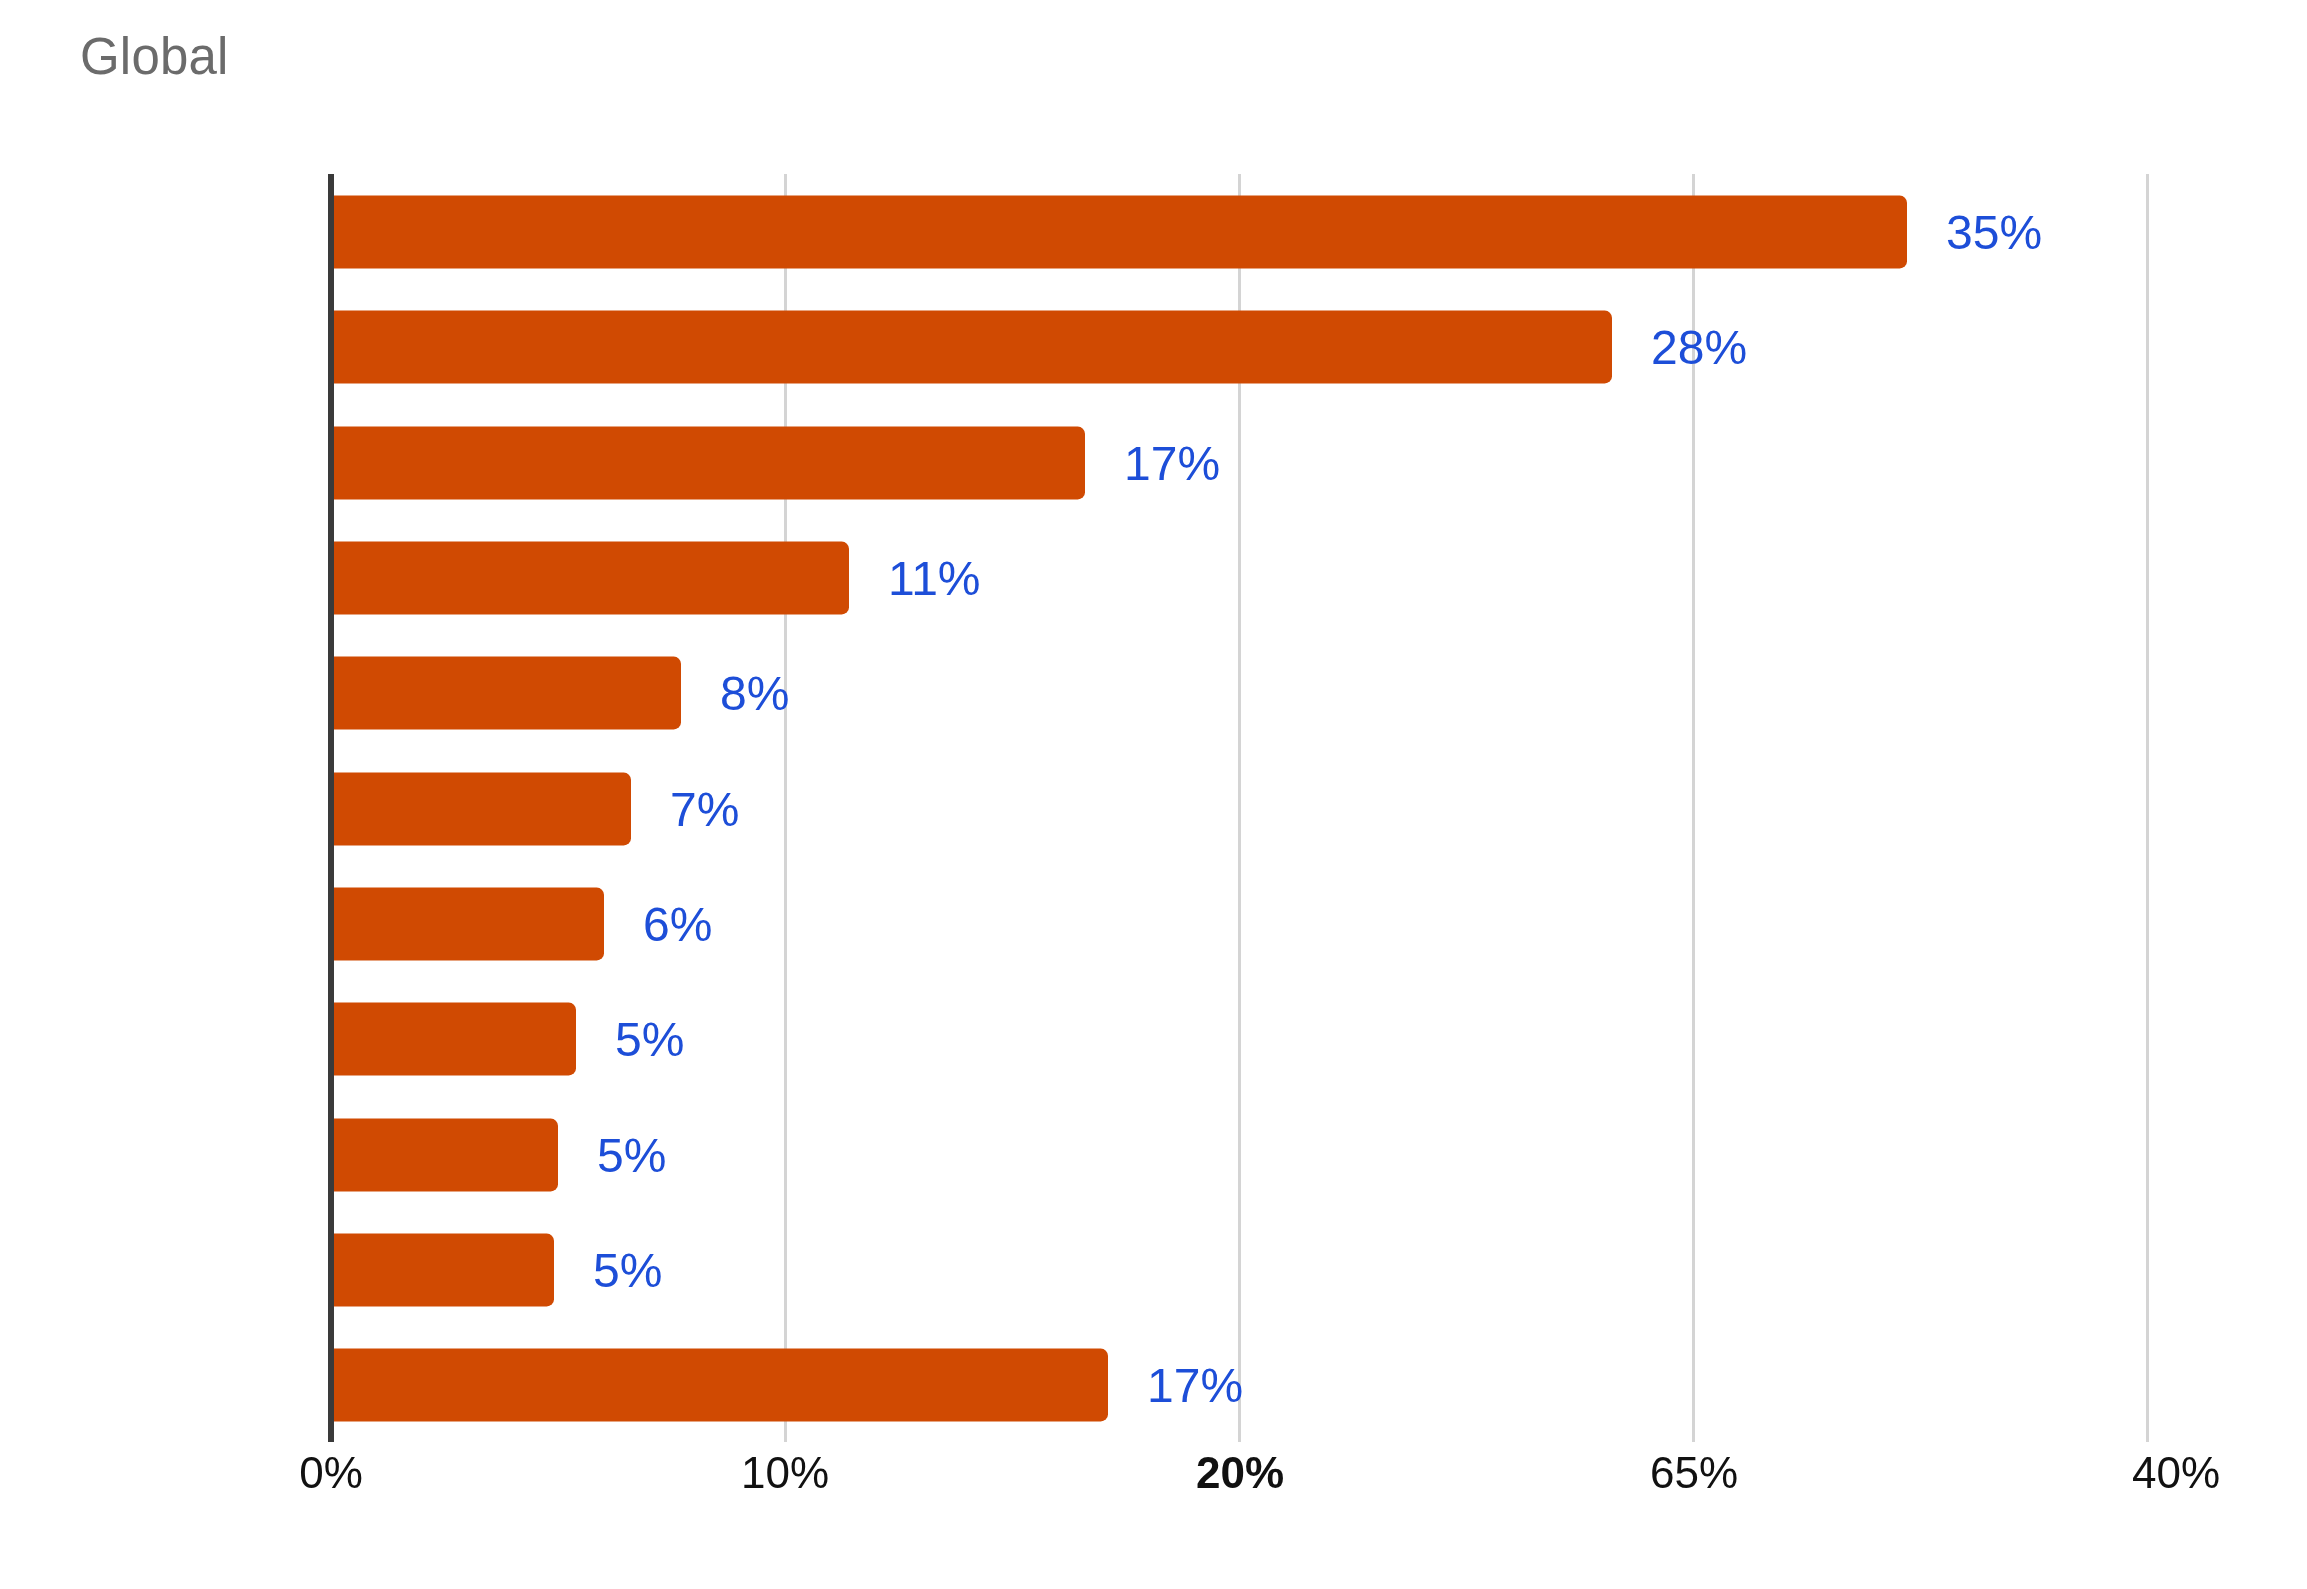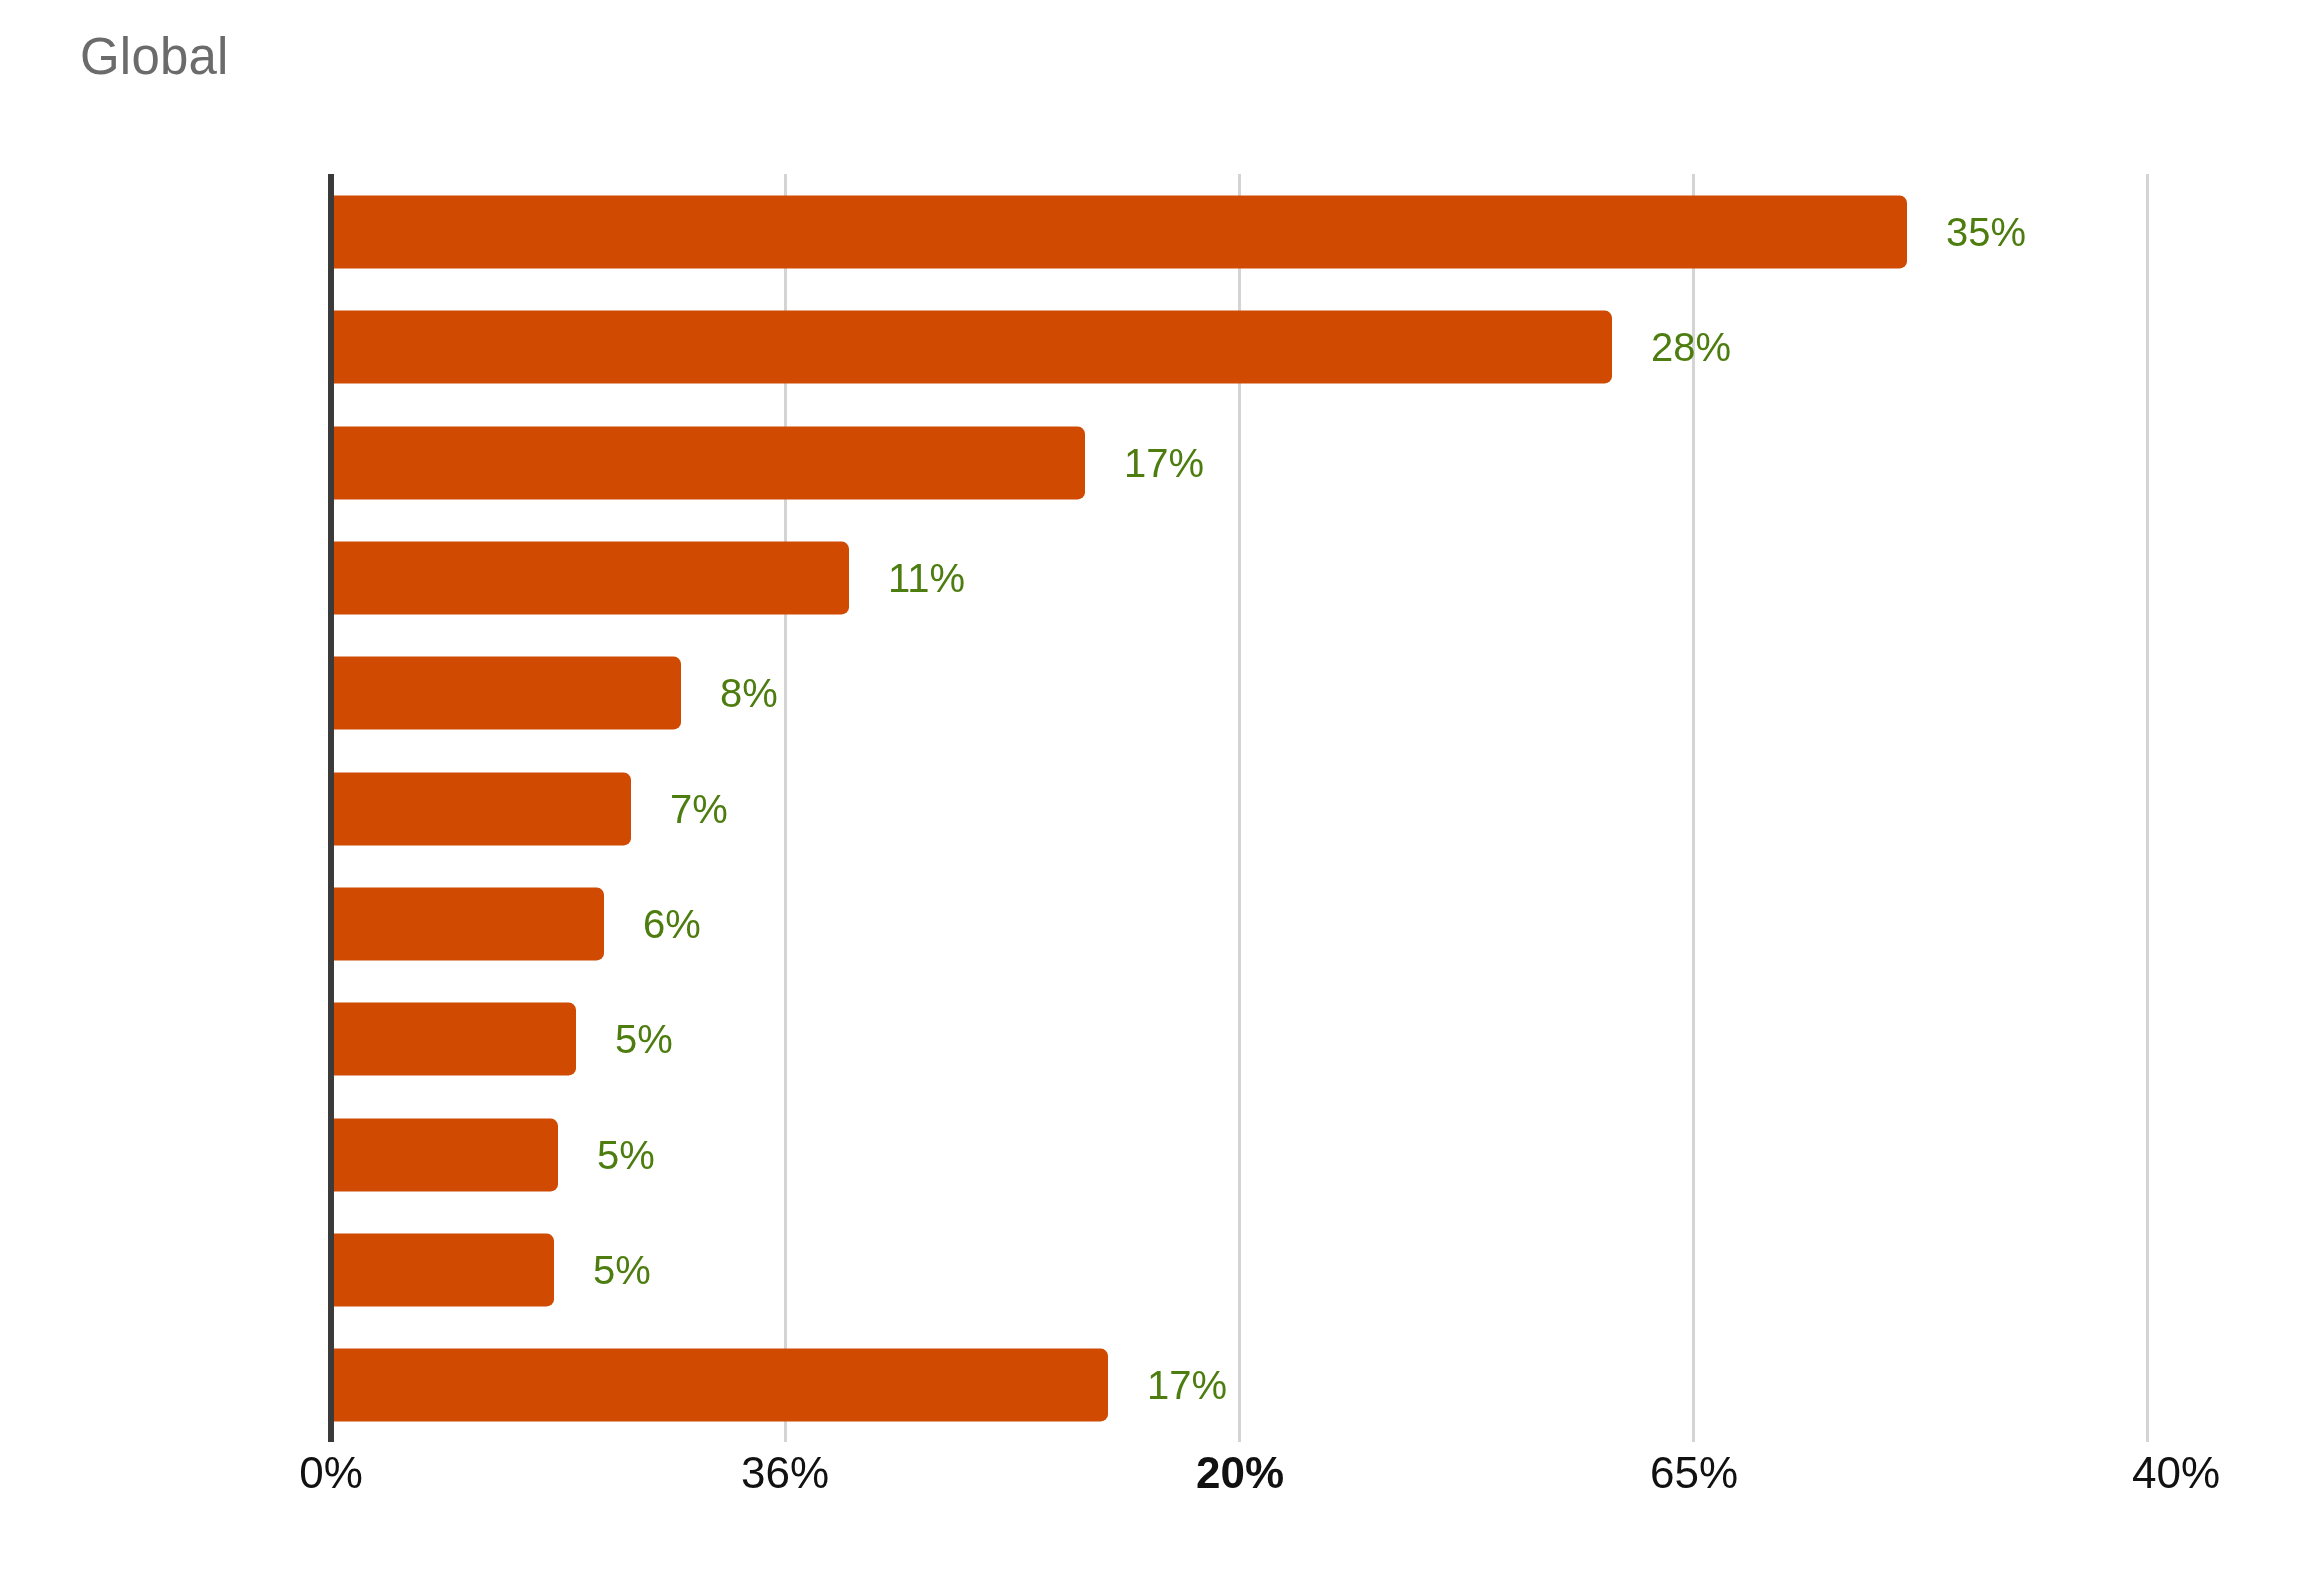--- a/index.html
+++ b/index.html
@@ -79,22 +79,22 @@
   }
 
   .bar {
     height: 73px;
     background: #d04a02;
     border-radius: 0 7.3px 7.3px 0;
   }
 
   .bar-value {
     margin-left: 39px;
-    font-size: 40px;
-    color: #4d7c0f;
+    font-size: 48px;
+    color: #1d4ed8;
     white-space: nowrap;
   }
 
   
   #x-axis {
     position: absolute;
     left: 331px;
     top: 1448px;
     width: 1817px;
     height: 90px;
@@ -190,20 +190,20 @@
             <div class="bar-value">17%</div>
           </div>
         </div>
       </div>
   </div>
 
   <div id="axis-line"></div>
 
   <div id="x-axis">
       <div class="x-tick-label" style="left: 0px;">0%</div>
-      <div class="x-tick-label" style="left: 454px;">36%</div>
+      <div class="x-tick-label" style="left: 454px;">10%</div>
       <div class="x-tick-label" style="left: 909px; font-weight: bold;">20%</div>
       <div class="x-tick-label" style="left: 1363px;">65%</div>
       <div class="x-tick-label" style="left: 1817px; margin-left: 28px;">40%</div>
     </div>
 
 </div>
 
 
 </body></html>

